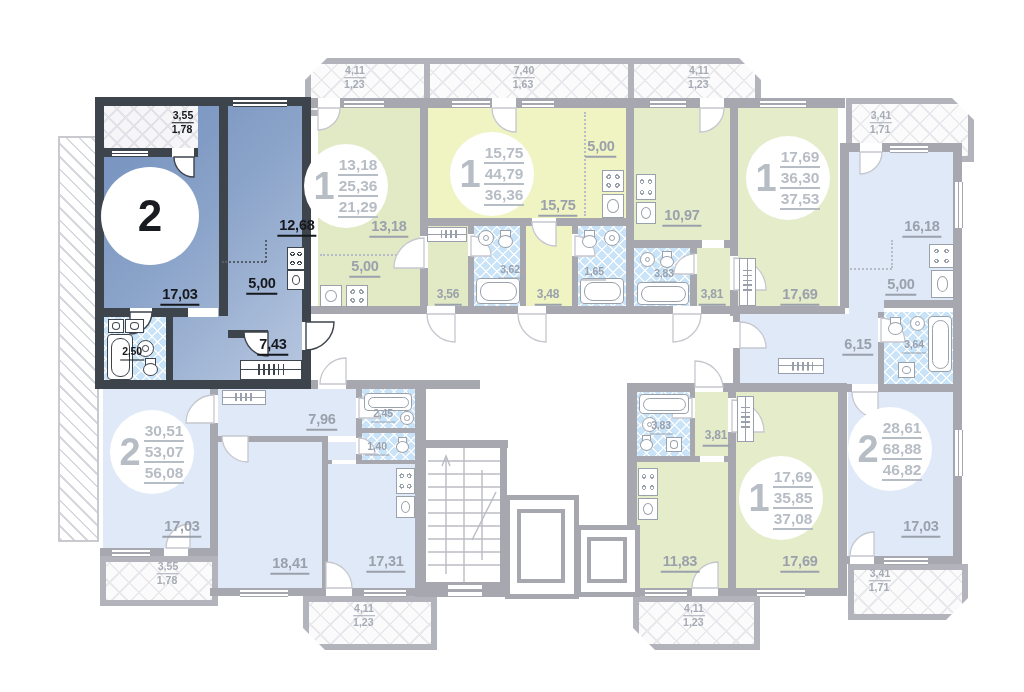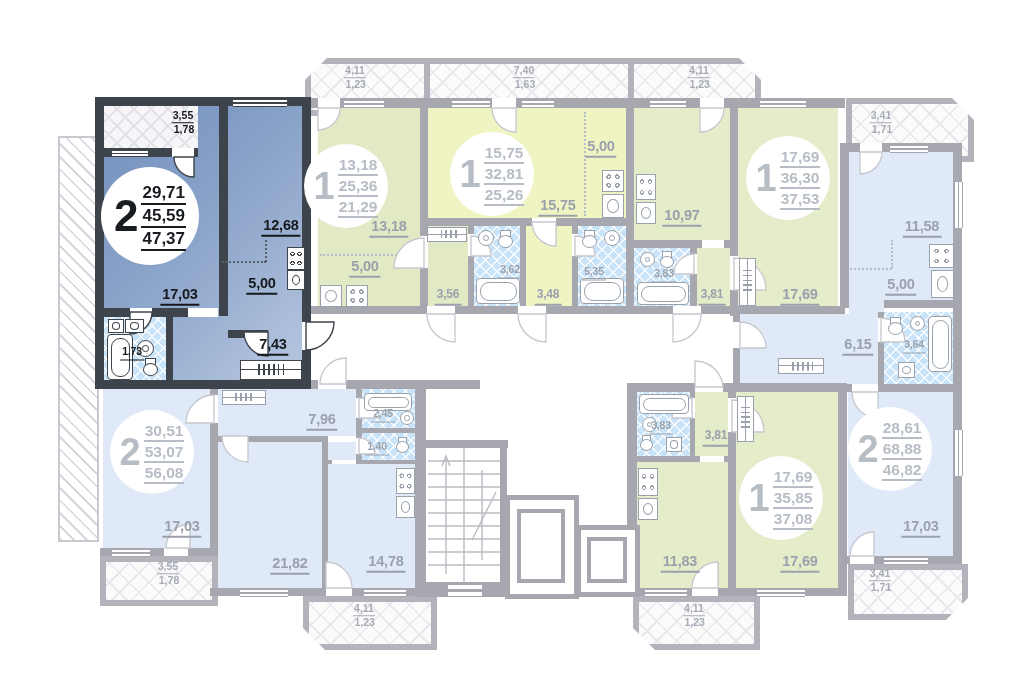--- a/index.html
+++ b/index.html
@@ -62,21 +62,21 @@
     repeating-linear-gradient(0deg,transparent 0 3.5px,var(--c,#9aa0ab) 3.5px 4.9px) center/62% 55% no-repeat,#fff}
   .hl-i{--c:#3e444c}
   .elev{position:absolute;border:5px solid #a6a7af;background:#fff}
   .elev-in{position:absolute;border:4px solid #a6a7af;background:#fff}
   
   .lbl{position:absolute;transform:translate(-50%,-50%);color:#9aa1ac;font-size:14.5px;letter-spacing:-.2px;
        line-height:15px;border-bottom:2.4px solid;padding:0 2px 1.5px;white-space:nowrap}
   .lbl.sm{font-size:12px;border-bottom-width:2px}
   .lbl.xs{font-size:10.5px;border-bottom-width:1.8px;padding-bottom:1px}
   .lbl.dark{color:#15181c}
-  .blab{position:absolute;transform:translate(-50%,-50%);color:#a6abb4;font-size:10.5px;line-height:12px;text-align:right;white-space:nowrap}
+  .blab{position:absolute;transform:translate(-50%,-50%);color:#a6abb4;font-size:10.5px;line-height:12px;text-align:left;white-space:nowrap}
   .blab .u{border-bottom:1.4px solid;padding:0 1px 0.5px}
   .blab.dark{color:#15181c}
   .circ{position:absolute;transform:translate(-50%,-50%);background:#fff;border-radius:50%;
         display:flex;align-items:center;justify-content:center;gap:3px;color:#b7bdc5}
   .circ .d{font-size:38px;line-height:1}
   .circ .col{display:flex;flex-direction:column;align-items:center}
   .circ .n{font-size:15.5px;line-height:19px;border-bottom:2.4px solid;padding:0 1px;white-space:nowrap}
   .circ.dark{color:#181b20}
   .circ.dark .d{font-size:44px}
   .circ.dark .n{font-size:17px;line-height:21px}
@@ -351,40 +351,35 @@
   <i class="tub" style="left:639px;top:394px;width:48px;height:18px"></i>
   <i class="snk" style="left:642px;top:417px;width:13px;height:13px"></i>
   <i class="wc-i" style="left:640px;top:435px;width:13px;height:16px"></i>
   <i class="wsh" style="left:666px;top:437px;width:14px;height:13px"></i>
   <i class="stv" style="left:638px;top:468px;width:18px;height:26px"></i>
   <i class="ksnk" style="left:638px;top:498px;width:18px;height:20px"></i>
   <i class="ward-v" style="left:737px;top:396px;width:15px;height:44px"></i>
 
   <div class="circ dark" style="left:150px;top:216px;width:98px;height:98px">
     <span class="d">2</span>
-    <span class="col">
-      <span class="n">29,71</span>
-      <span class="n">45,59</span>
-      <span class="n">47,37</span>
-    </span>
   </div>
   <div class="circ" style="left:346px;top:186px;width:84px;height:84px">
     <span class="d">1</span>
     <span class="col">
       <span class="n">13,18</span>
       <span class="n">25,36</span>
       <span class="n">21,29</span>
     </span>
   </div>
   <div class="circ" style="left:492px;top:174px;width:84px;height:84px">
     <span class="d">1</span>
     <span class="col">
       <span class="n">15,75</span>
-      <span class="n">32,81</span>
-      <span class="n">25,26</span>
+      <span class="n">44,79</span>
+      <span class="n">36,36</span>
     </span>
   </div>
   <div class="circ" style="left:788px;top:178px;width:84px;height:84px">
     <span class="d">1</span>
     <span class="col">
       <span class="n">17,69</span>
       <span class="n">36,30</span>
       <span class="n">37,53</span>
     </span>
   </div>
@@ -406,53 +401,53 @@
   </div>
   <div class="circ" style="left:781px;top:498px;width:84px;height:84px">
     <span class="d">1</span>
     <span class="col">
       <span class="n">17,69</span>
       <span class="n">35,85</span>
       <span class="n">37,08</span>
     </span>
   </div>
 
-  <span class="lbl dark" style="left:281px;top:227px">12,68</span>
+  <span class="lbl dark" style="left:297px;top:227px">12,68</span>
   <span class="lbl dark" style="left:262px;top:285px">5,00</span>
   <span class="lbl dark" style="left:180px;top:296px">17,03</span>
   <span class="lbl dark" style="left:273px;top:346px">7,43</span>
-  <span class="lbl xs dark" style="left:132px;top:352px">1,73</span>
+  <span class="lbl xs dark" style="left:132px;top:352px">2,50</span>
 
   <span class="lbl" style="left:389px;top:228px">13,18</span>
   <span class="lbl" style="left:365px;top:268px">5,00</span>
   <span class="lbl sm" style="left:448px;top:296px">3,56</span>
   <span class="lbl xs" style="left:510px;top:270px">3,62</span>
 
   <span class="lbl" style="left:558px;top:207px">15,75</span>
   <span class="lbl" style="left:601px;top:148px">5,00</span>
   <span class="lbl sm" style="left:548px;top:296px">3,48</span>
-  <span class="lbl xs" style="left:594px;top:272px">5,35</span>
+  <span class="lbl xs" style="left:594px;top:272px">1,65</span>
 
   <span class="lbl" style="left:682px;top:217px">10,97</span>
   <span class="lbl" style="left:800px;top:296px">17,69</span>
   <span class="lbl xs" style="left:664px;top:274px">3,83</span>
   <span class="lbl sm" style="left:712px;top:296px">3,81</span>
 
-  <span class="lbl" style="left:922px;top:228px">11,58</span>
+  <span class="lbl" style="left:922px;top:228px">16,18</span>
   <span class="lbl" style="left:901px;top:286px">5,00</span>
   <span class="lbl" style="left:858px;top:346px">6,15</span>
   <span class="lbl xs" style="left:914px;top:345px">3,64</span>
   <span class="lbl" style="left:921px;top:528px">17,03</span>
 
   <span class="lbl" style="left:182px;top:528px">17,03</span>
   <span class="lbl" style="left:322px;top:421px">7,96</span>
   <span class="lbl xs" style="left:383px;top:414px">2,45</span>
   <span class="lbl xs" style="left:377px;top:447px">1,40</span>
-  <span class="lbl" style="left:290px;top:565px">21,82</span>
-  <span class="lbl" style="left:386px;top:563px">14,78</span>
+  <span class="lbl" style="left:290px;top:565px">18,41</span>
+  <span class="lbl" style="left:386px;top:563px">17,31</span>
 
   <span class="lbl xs" style="left:661px;top:426px">3,83</span>
   <span class="lbl sm" style="left:716px;top:437px">3,81</span>
   <span class="lbl" style="left:680px;top:563px">11,83</span>
   <span class="lbl" style="left:800px;top:563px">17,69</span>
 
   <div class="blab dark" style="left:183px;top:122px">
     <div class="u">3,55</div>
     <div>1,78</div>
   </div>

